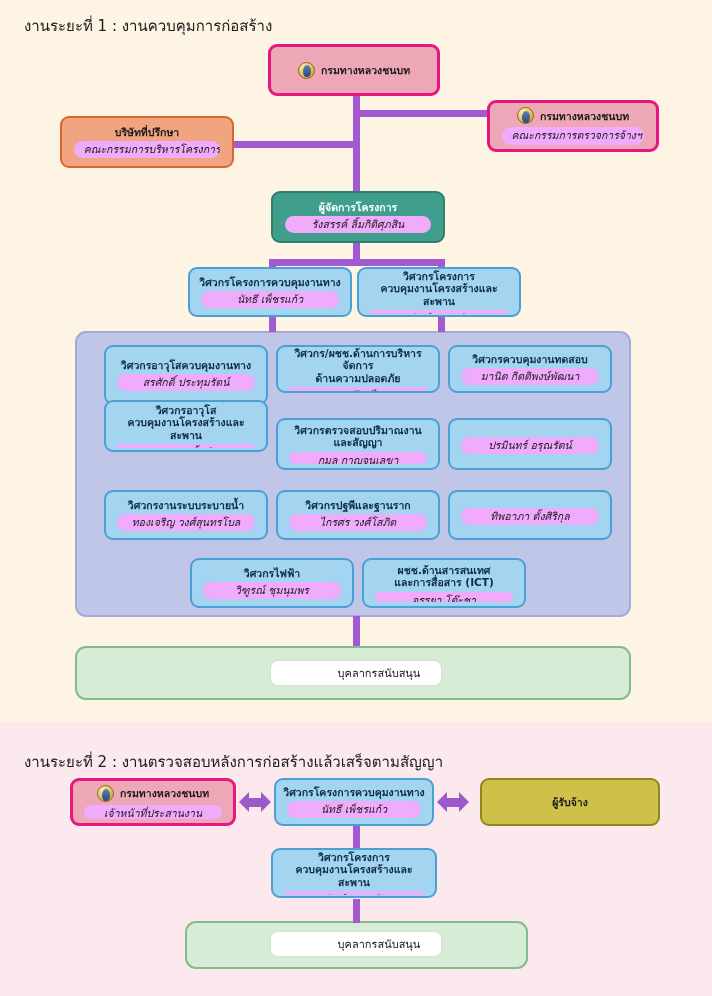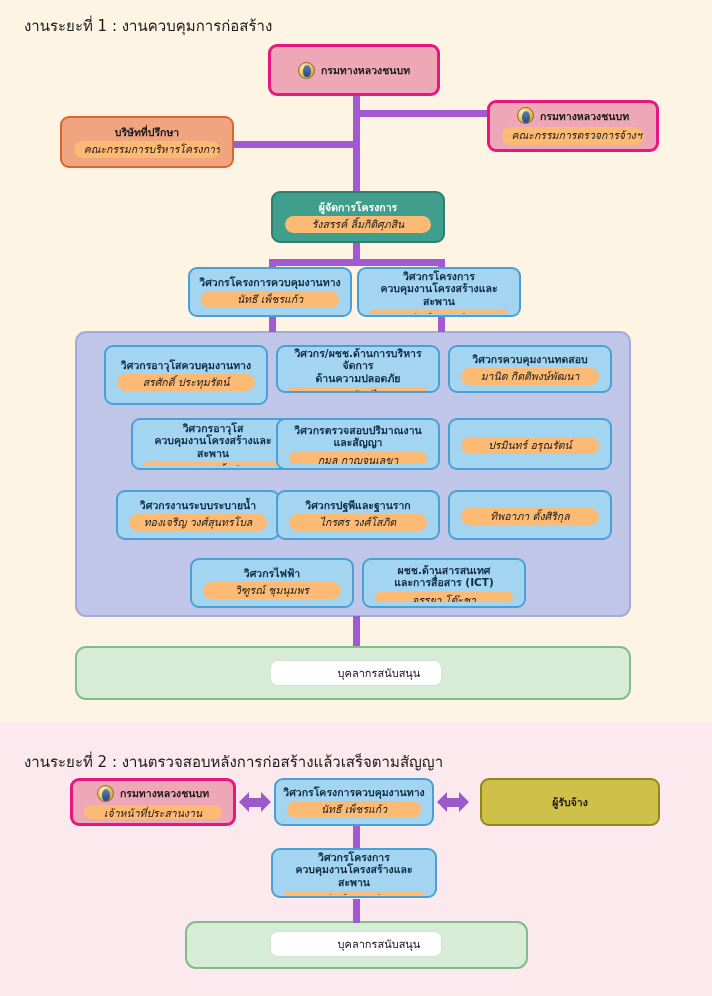--- a/index.html
+++ b/index.html
@@ -47,21 +47,21 @@
   }
   .node .role {
     font-size:10.5px;
     font-weight:bold;
     line-height:1.18;
     display:block;
     white-space:pre-line;
   }
   .node .pill {
     margin-top:3px;
-    background:#fdba74;
+    background:#f0abfc;
     border-radius:11px;
     font-size:10.5px;
     font-style:italic;
     line-height:1.25;
     padding:2px 10px;
     width:94%;
     white-space:nowrap;
     overflow:hidden;
     color:#1a1a1a;
   }
@@ -237,35 +237,35 @@
 <div class="node blue" style="left:276px; top:345px; width:164px; height:48px;">
   <span class="role">วิศวกร/ผชช.ด้านการบริหารจัดการ
 ด้านความปลอดภัย</span>
   <div class="pill">สมภพ สท้านไตรภพ</div>
 </div>
 <div class="node blue" style="left:448px; top:345px; width:164px; height:48px;">
   <span class="role">วิศวกรควบคุมงานทดสอบ</span>
   <div class="pill">มานิต กิตติพงษ์พัฒนา</div>
 </div>
 
-<div class="node blue" style="left:104px; top:418px; width:164px; height:52px;margin-left:27px;">
+<div class="node blue" style="left:104px; top:400px; width:164px; height:52px;">
   <span class="role">วิศวกรอาวุโส
 ควบคุมงานโครงสร้างและสะพาน</span>
   <div class="pill">กฤษณะ ปั้นทิม</div>
 </div>
 <div class="node blue" style="left:276px; top:418px; width:164px; height:52px;">
   <span class="role">วิศวกรตรวจสอบปริมาณงาน
 และสัญญา</span>
   <div class="pill">กมล กาญจนเลขา</div>
 </div>
 <div class="node blue" style="left:448px; top:418px; width:164px; height:52px;">
   <div class="pill">ปรมินทร์ อรุณรัตน์</div>
 </div>
 
-<div class="node blue" style="left:116px; top:490px; width:164px; height:50px;">
+<div class="node blue" style="left:104px; top:490px; width:164px; height:50px;">
   <span class="role">วิศวกรงานระบบระบายน้ำ</span>
   <div class="pill">ทองเจริญ วงศ์สุนทรโบล</div>
 </div>
 <div class="node blue" style="left:276px; top:490px; width:164px; height:50px;">
   <span class="role">วิศวกรปฐพีและฐานราก</span>
   <div class="pill">ไกรศร วงศ์โสภิต</div>
 </div>
 <div class="node blue" style="left:448px; top:490px; width:164px; height:50px;">
   <div class="pill">ทิพอาภา ตั้งศิริกุล</div>
 </div>

